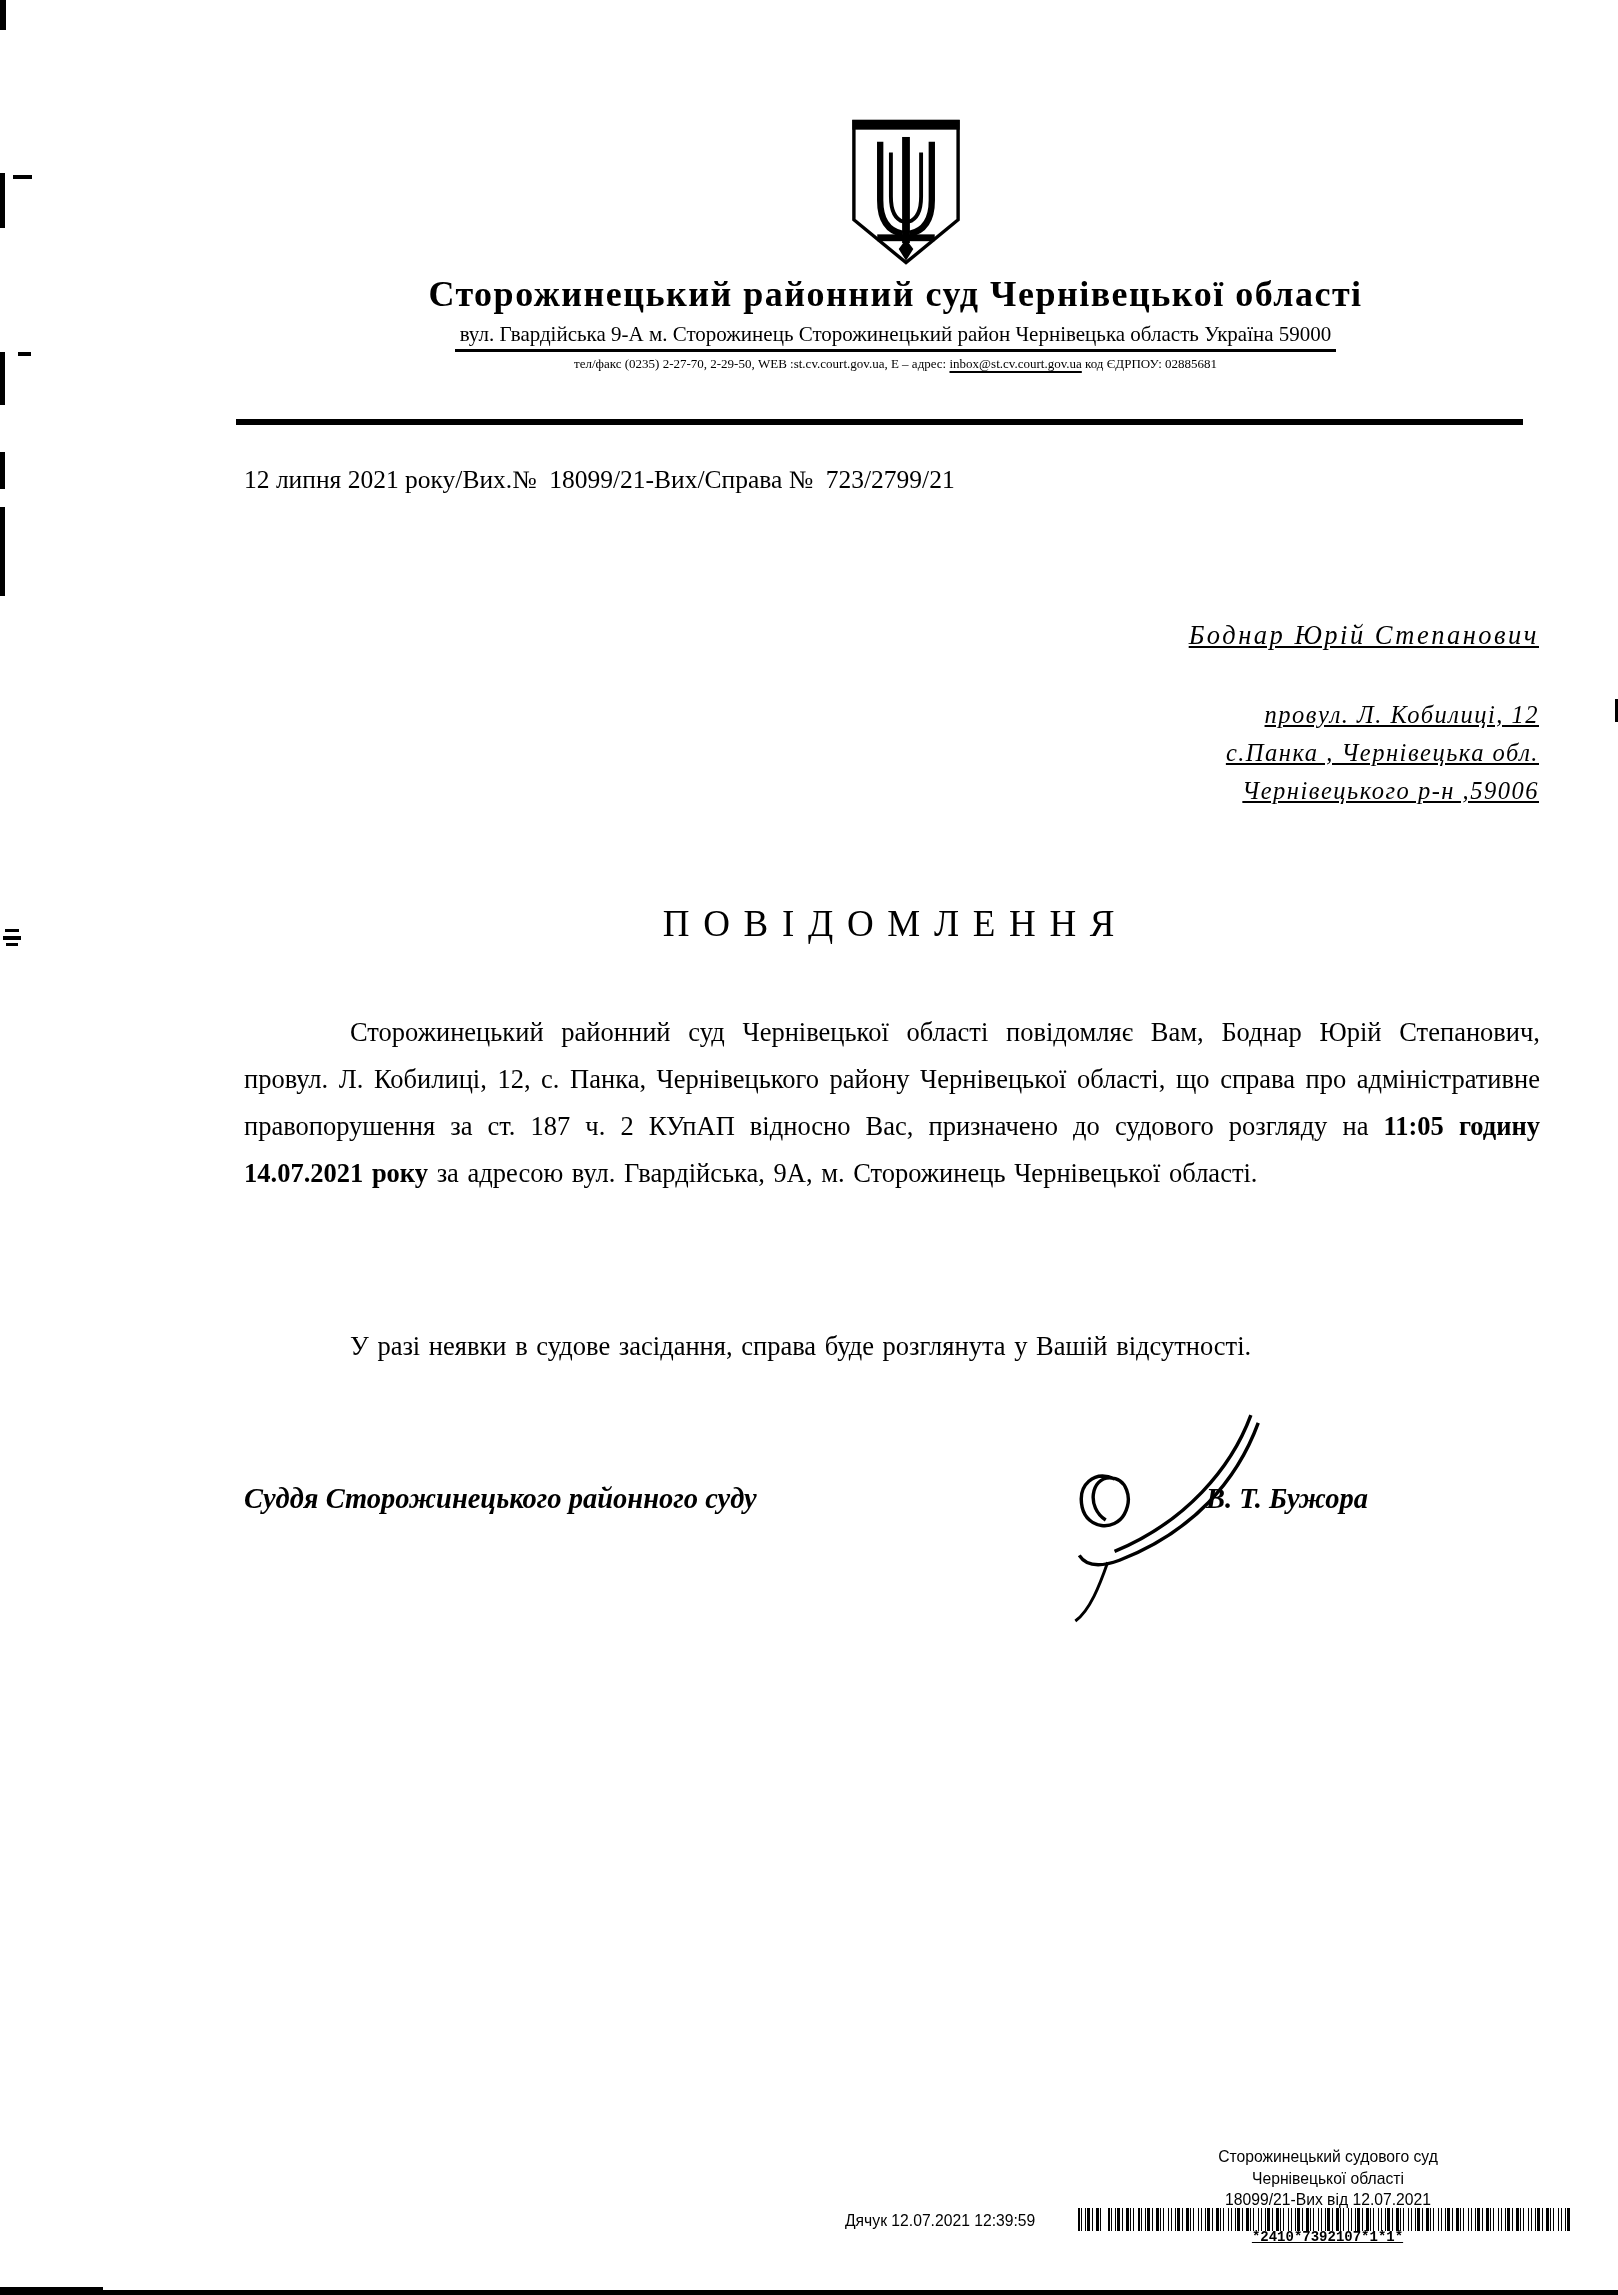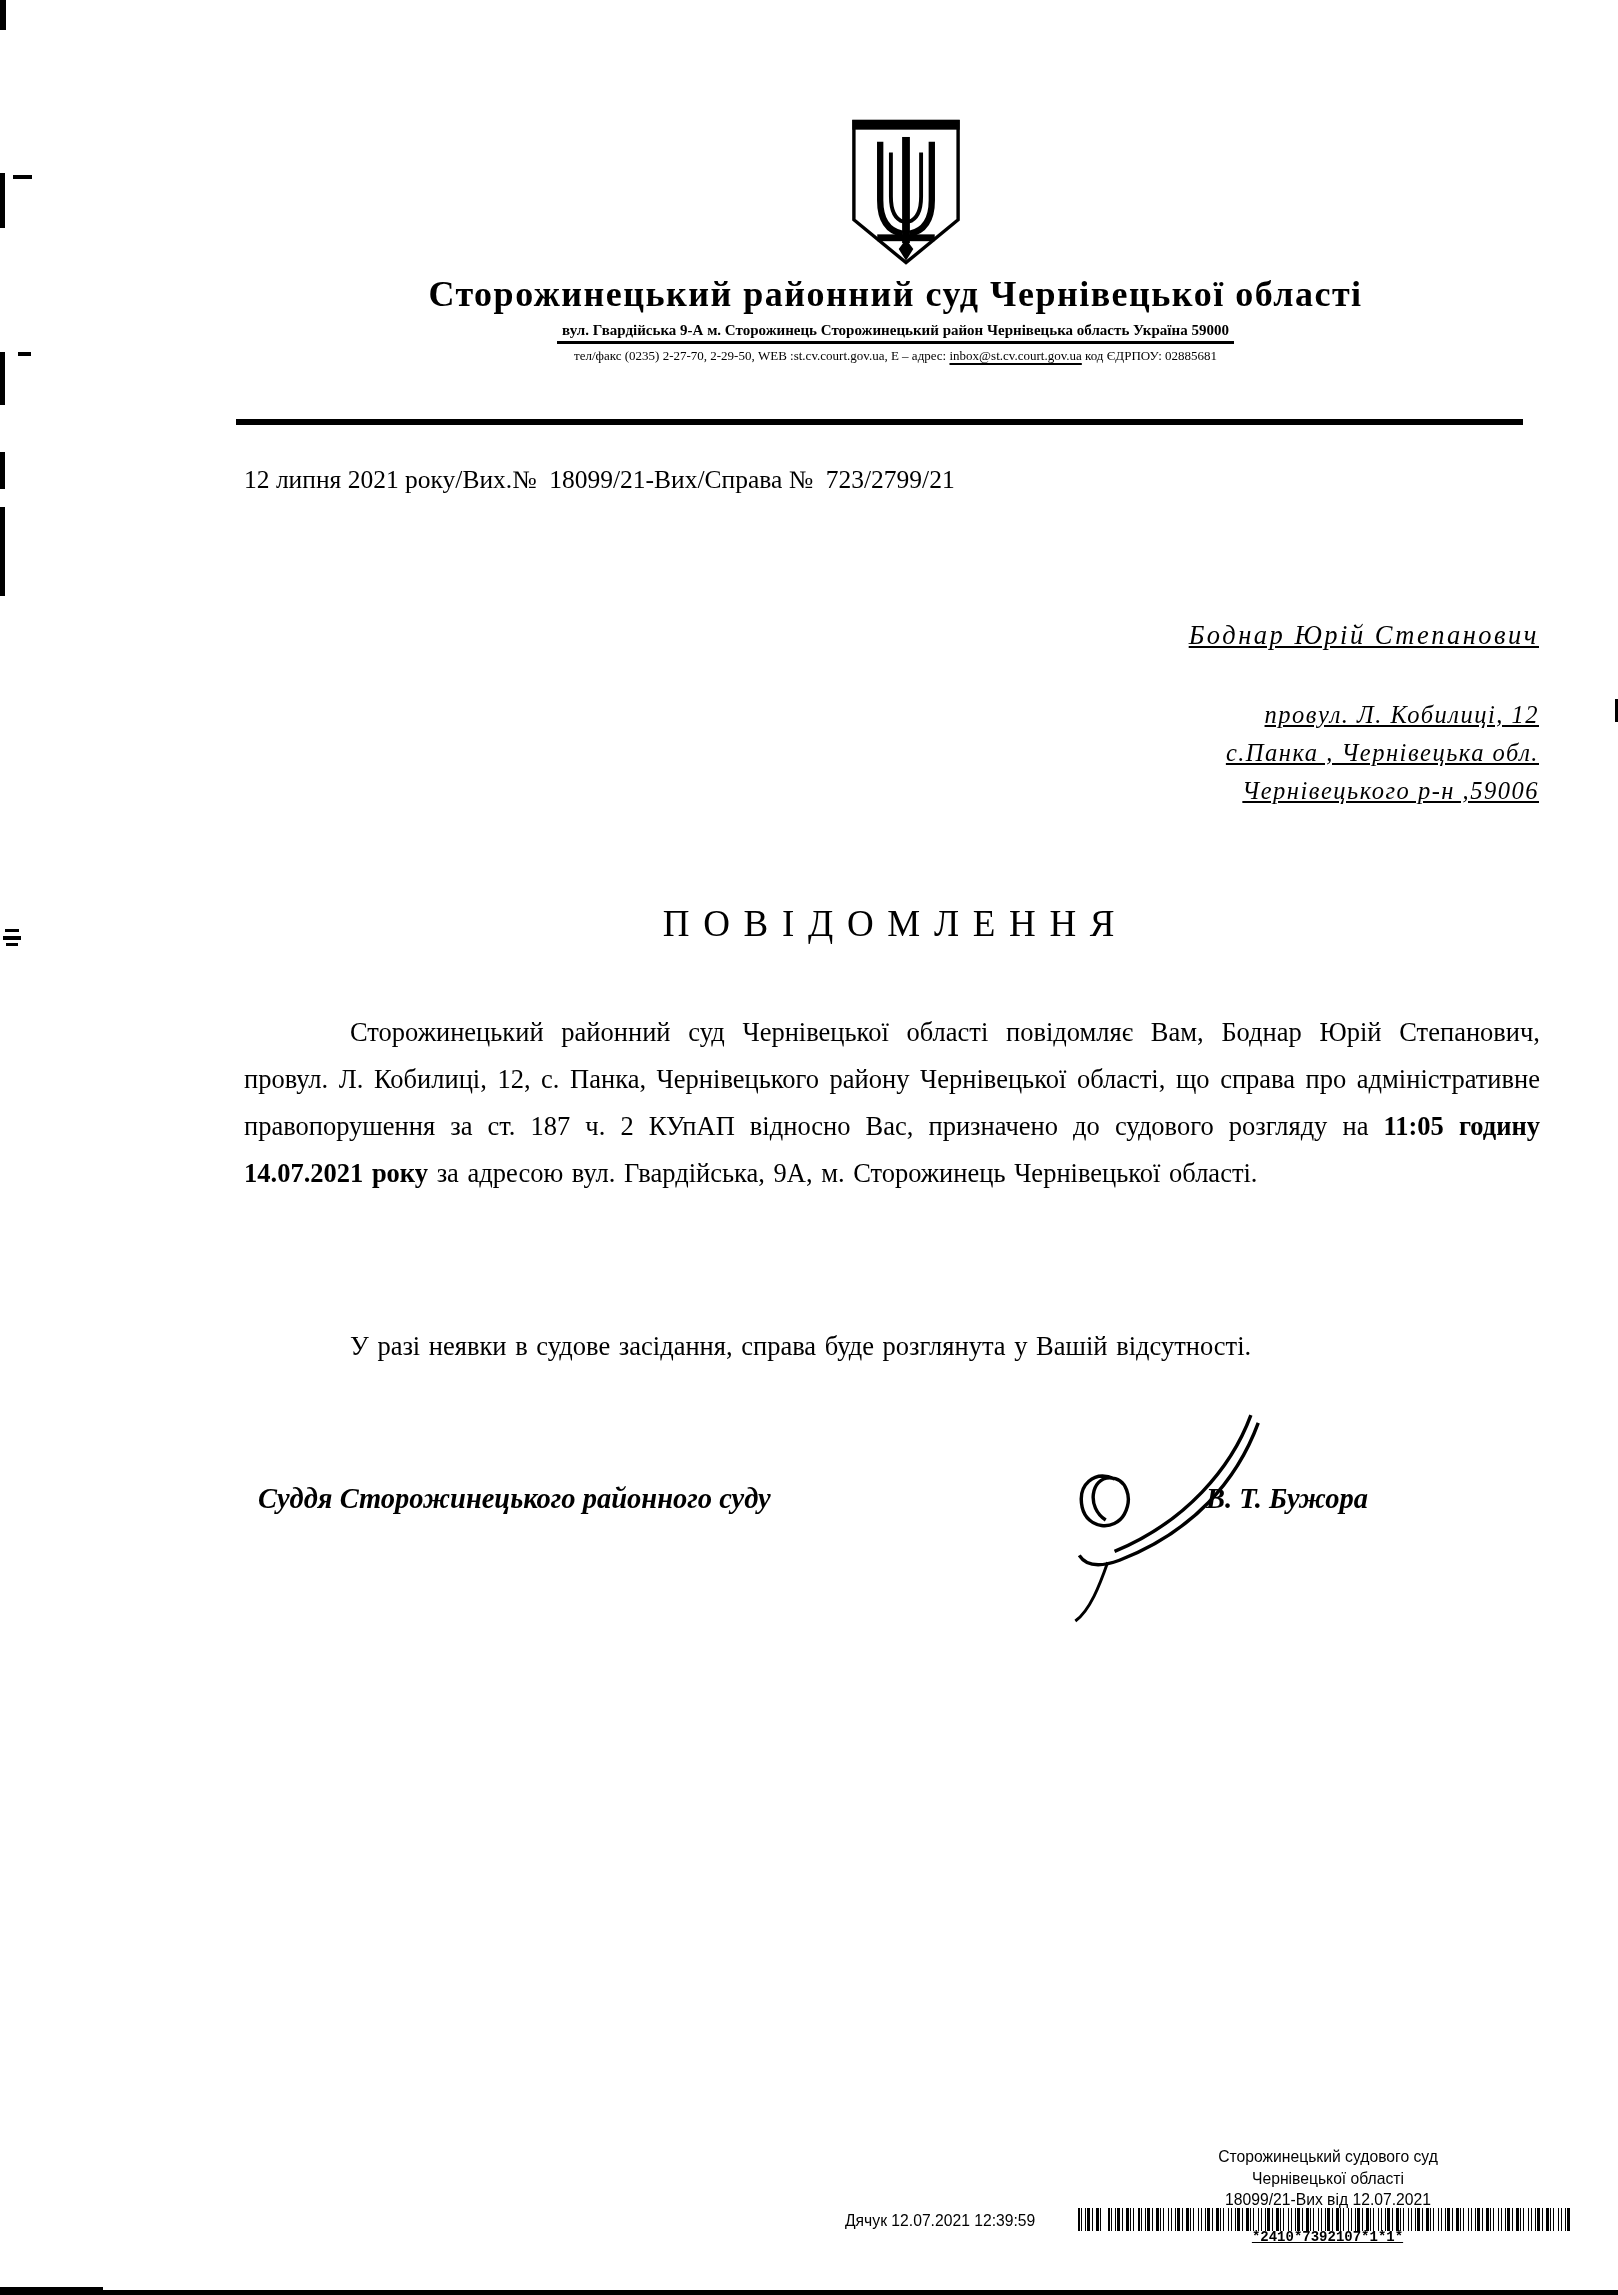--- a/index.html
+++ b/index.html
@@ -3,38 +3,38 @@
 <meta charset="utf-8">
 <style>
   html,body{margin:0;padding:0;background:#ffffff;}
   .page{position:relative;width:1618px;height:2295px;background:#ffffff;overflow:hidden;
         font-family:"Liberation Serif", serif;color:#000;}
   .abs{position:absolute;}
   
   .header-wrap{left:196px;top:118px;width:1399px;text-align:center;}
   .emblem{position:absolute;left:654px;top:0px;width:112px;height:148px;}
   .court-name{position:relative;margin-top:155px;font-size:36px;font-weight:bold;letter-spacing:1.5px;white-space:nowrap;}
-  .addr1{display:inline-block;margin-top:6.9px;font-size:15px;font-weight:bold;
+  .addr1{display:inline-block;margin-top:6.9px;font-size:21px;font-weight:normal;
          border-bottom:3.4px solid #000;padding:0 4.9px 2px 4.9px;white-space:nowrap;}
   .addr2{margin-top:3.9px;font-size:13px;white-space:nowrap;}
   .email{text-decoration:underline;text-decoration-thickness:2px;text-underline-offset:3.4px;}
   .divider{left:236px;top:419px;width:1287px;height:5.9px;background:#000;}
   .refline{left:244px;top:465px;font-size:25.5px;white-space:pre;}
   
   .recipient{right:79px;top:620px;text-align:right;font-style:italic;text-decoration:underline;}
   .recipient .rname{font-size:26.5px;letter-spacing:2.5px;margin-bottom:45px;}
   .recipient .raddr{font-size:24.5px;letter-spacing:1.5px;line-height:38px;}
   
   .doc-title{left:196px;top:902px;width:1399px;text-align:center;font-size:37px;letter-spacing:13.7px;white-space:nowrap;}
   .para{left:244px;width:1296px;font-size:26.5px;line-height:47px;text-align:justify;text-indent:106px;word-spacing:2px;}
   .p1{top:982px;}
   .p2{top:1296px;}
   .bold{font-weight:bold;}
   
-  .sig-label{left:244px;top:1483px;font-size:28.5px;font-weight:bold;font-style:italic;white-space:nowrap;margin-left:14px;}
+  .sig-label{left:244px;top:1483px;font-size:28.5px;font-weight:bold;font-style:italic;white-space:nowrap;}
   .sig-name{left:1206px;top:1483px;font-size:28.5px;font-weight:bold;font-style:italic;white-space:nowrap;}
   .sig-svg{left:1041px;top:1404px;width:255px;height:236px;}
   
   .footer-lines{left:1129px;top:2146px;width:398px;text-align:center;
                 font-family:"Liberation Sans", sans-serif;font-size:15.7px;line-height:21.6px;}
   .stamp-label{left:845px;top:2212px;font-family:"Liberation Sans", sans-serif;font-size:15.7px;white-space:nowrap;}
   .barcode{left:1078px;top:2208px;width:493px;height:22.6px;
     background:repeating-linear-gradient(90deg,
       #000 0 1.5px,#fff 1.5px 2.9px,#000 2.9px 3.9px,#fff 3.9px 6.9px,
       #000 6.9px 7.9px,#fff 7.9px 9.3px,#000 9.3px 12.3px,#fff 12.3px 13.7px,

